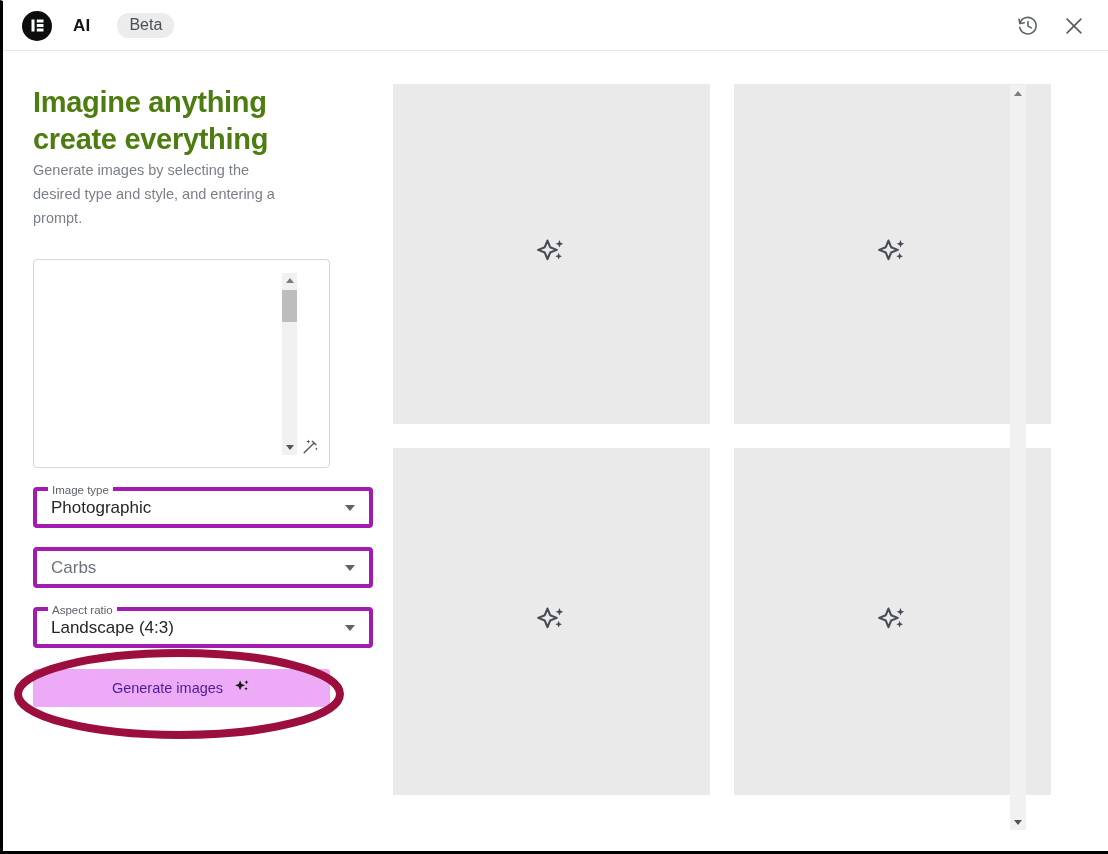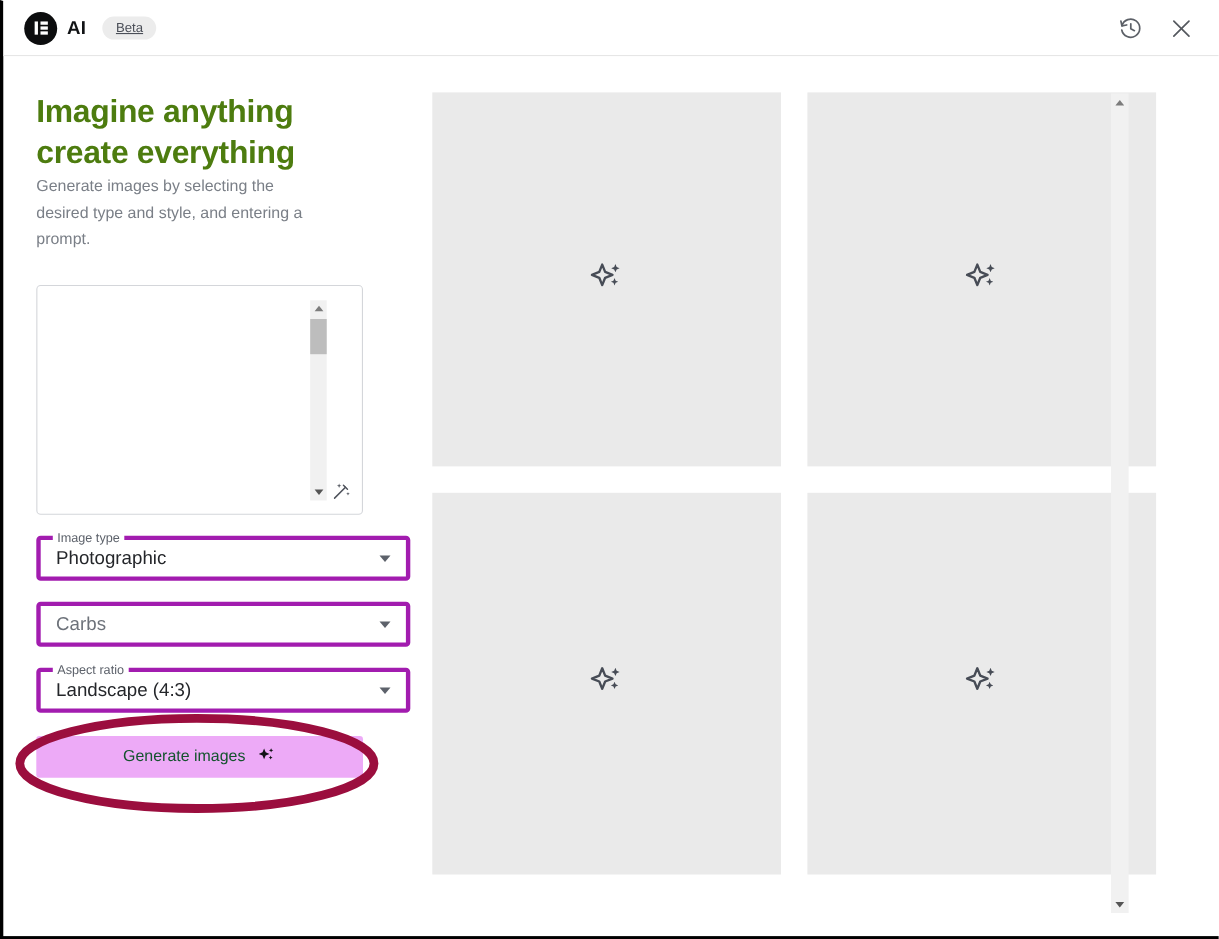--- a/index.html
+++ b/index.html
@@ -31,21 +31,21 @@
     height: 50px;
     background: #ffffff;
     border-bottom: 1px solid #e6e6e6;
     display: flex;
     align-items: center;
   }
 
   #brand {
     display: flex;
     align-items: center;
-    gap: 9px;
+    gap: 21px;
     margin-left: 19px;
   }
 
   #logo-mark {
     width: 30px; height: 30px;
     border-radius: 50%;
     background: #0c0d0e;
     display: flex;
     align-items: center;
     justify-content: center;
@@ -56,25 +56,24 @@
     font-size: 17px;
     font-weight: bold;
     color: #111315;
     letter-spacing: 0.2px;
   }
 
   #beta-badge {
     margin-left: 6px;
     background: #ececec;
     color: #4b4f58;
-    font-size: 12px;
+    font-size: 16px;
     border-radius: 12px;
     padding: 4px 12px 5px 12px;
     line-height: 1;
-    text-decoration: underline;
   }
 
   #header-actions {
     margin-left: auto;
     display: flex;
     align-items: center;
     gap: 18px;
     margin-right: 20px;
   }
   .hdr-icon-btn {
@@ -220,21 +219,21 @@
 
   
   #generate-btn {
     position: relative;
     margin-top: 21px;
     width: 297px;
     height: 38px;
     border: none;
     border-radius: 3px;
     background: #edaaf7;
-    color: #14532d;
+    color: #4c1d95;
     font-family: "Liberation Sans", sans-serif;
     font-size: 14.5px;
     cursor: pointer;
     display: flex;
     align-items: center;
     justify-content: center;
     gap: 11px;
   }
 
   

